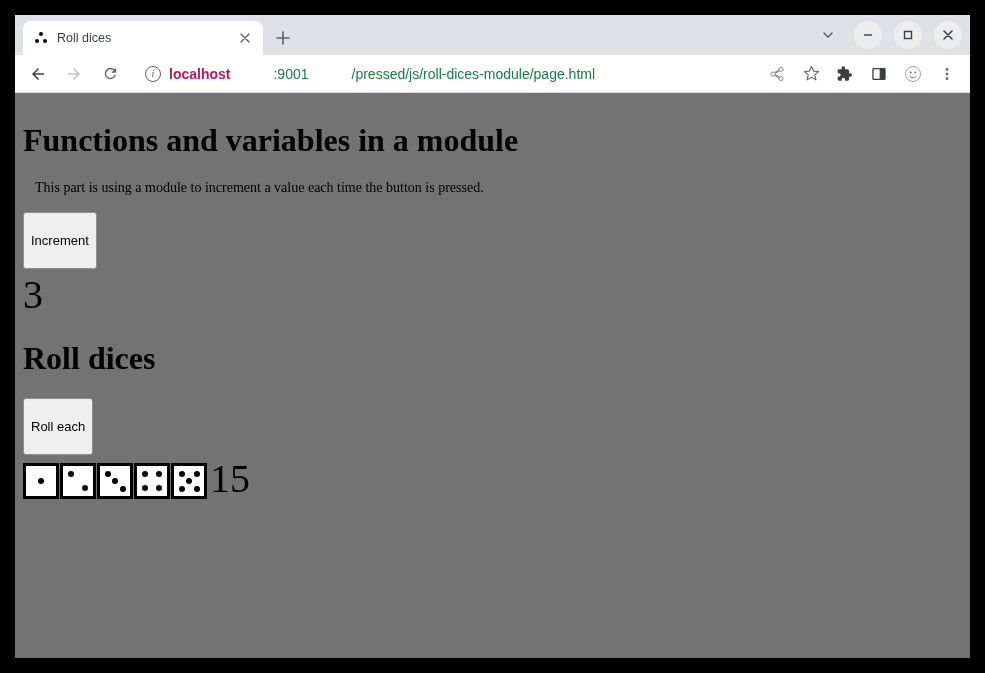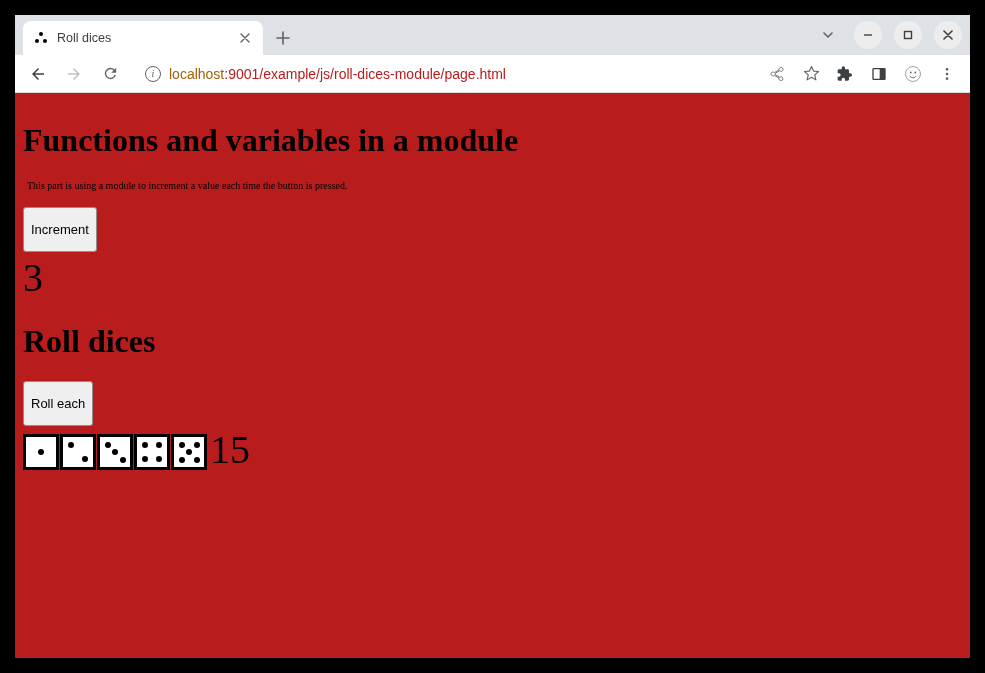--- a/index.html
+++ b/index.html
@@ -96,47 +96,47 @@
     font-size:14px;
     color:#202124;
     gap:8px;
     margin: 0 4px;
   }
   .address-bar .info-icon {
     width:16px; height:16px; display:flex; align-items:center; justify-content:center;
     border:1px solid #5f6368; border-radius:50%; font-size:10px; color:#5f6368;
     font-family: serif; font-style:italic;
   }
-  .url-host { color:#a16207; }
-  .url-path { color:#b91c1c; }
+  .url-host { color:#be185d;font-weight:bold; }
+  .url-path { color:#15803d;padding-left:43px; }
   .toolbar-right { display:flex; align-items:center; gap:4px; }
   .toolbar-right .icon {
     width:30px; height:30px; display:flex; align-items:center; justify-content:center;
     color:#5f6368;
   }
   .content {
     flex:1;
-    background:#b91c1c;
+    background:#737373;
     padding: 8px;
     overflow:auto;
     font-family: "Times New Roman", Times, serif;
   }
   .content h1 {
     font-size: 32px;
     font-weight:bold;
     margin: 21px 0;
   }
   .content p {
-    font-size:10px;
-    margin: 16px 4px;
+    font-size:14px;
+    margin: 16px 12px;
   }
   .content button {
     font-family: Arial, sans-serif;
     font-size:13px;
-    padding: 14px 7px;
+    padding: 20px 7px;
     background:#efefef;
     border:1px solid #8f8f8f;
     border-radius:3px;
     cursor:pointer;
   }
   .counter-value {
     font-size: 40px;
     line-height:1.2;
     margin-top:2px;
   }
@@ -224,21 +224,21 @@
         </svg>
     </div>
     <div class="nav-icon">
       <svg width="17" height="17" viewBox="0 0 24 24">
           <path d="M17.65 6.35A8 8 0 1 0 19.7 14h-2.1a6 6 0 1 1-1.4-6.2L13 11h7V4l-2.35 2.35z" fill="#5f6368"></path>
         </svg>
     </div>
     <div class="address-bar">
       <span class="info-icon">i</span>
       <span>
-        <span class="url-host">localhost</span><span class="url-path">:9001</span><span class="url-path">/example/js/roll-dices-module/page.html</span>
+        <span class="url-host">localhost</span><span class="url-path">:9001</span><span class="url-path">/pressed/js/roll-dices-module/page.html</span>
       </span>
     </div>
     <div class="toolbar-right">
       <div class="icon">
         <svg width="16" height="16" viewBox="0 0 24 24">
             <path d="M18 16c-.8 0-1.5.3-2 .9l-7-4.1c.1-.3.1-.5.1-.8s0-.5-.1-.8l7-4.1c.5.5 1.2.9 2 .9 1.7 0 3-1.3 3-3s-1.3-3-3-3-3 1.3-3 3c0 .3 0 .5.1.8l-7 4.1C7.5 9.3 6.8 9 6 9c-1.7 0-3 1.3-3 3s1.3 3 3 3c.8 0 1.5-.3 2-.9l7 4.1c-.1.3-.1.5-.1.8 0 1.7 1.3 3 3 3s3-1.3 3-3-1.3-3-3-3z" fill="none" stroke="#5f6368" stroke-width="1.3"></path>
           </svg>
       </div>
       <div class="icon">
         <svg width="17" height="17" viewBox="0 0 24 24">

